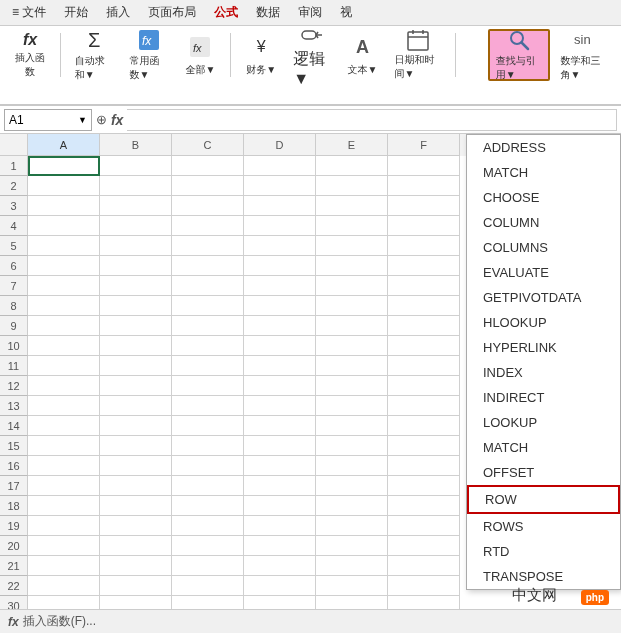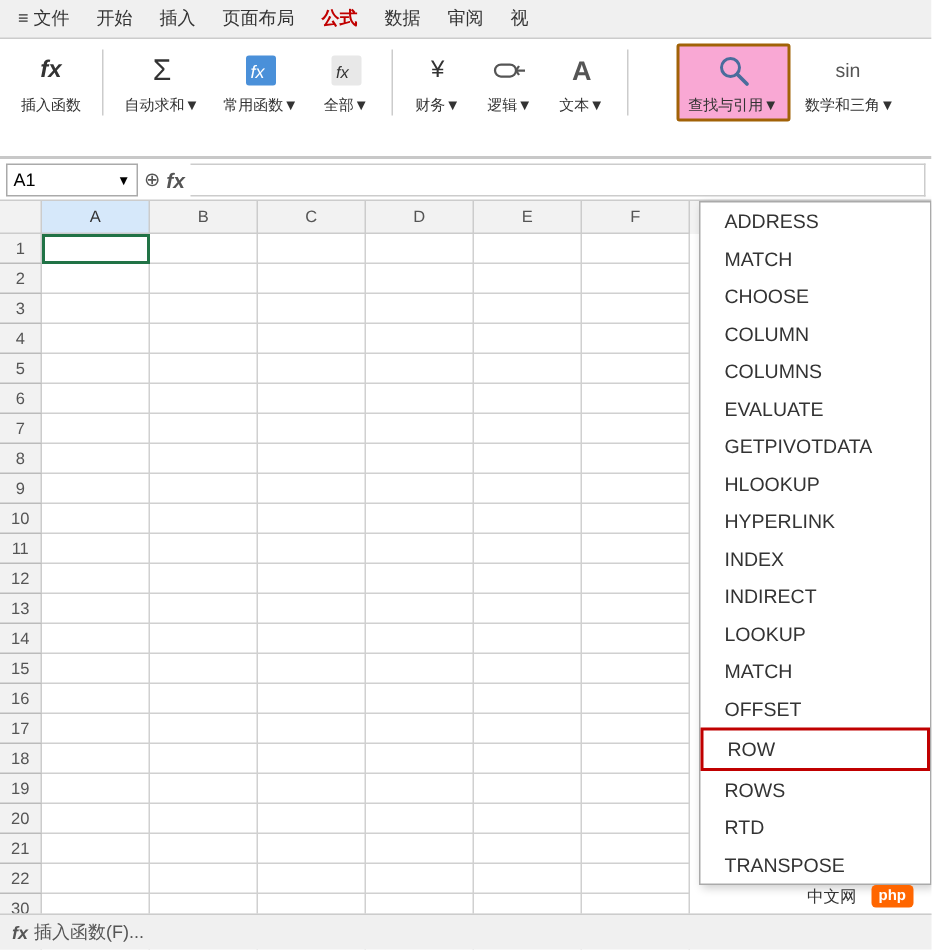--- a/index.html
+++ b/index.html
@@ -234,22 +234,22 @@
       color: white;
       font-size: 10px;
       font-weight: bold;
       padding: 2px 5px;
       border-radius: 3px;
       z-index: 300;
     }
     .zhongwen-label {
       position: absolute;
       bottom: 28px;
-      right: 50px;
-      font-size: 11px;
+      right: 64px;
+      font-size: 15px;
       color: #333;
       z-index: 300;
     }
   </style>
 </head>
 <body>
 
 <div class="menu-bar">
   <span class="menu-item">≡ 文件</span>
   <span class="menu-item">开始</span>
@@ -303,28 +303,39 @@
 
     <div class="ribbon-btn">
       <div class="icon-box">
         <svg width="24" height="24" viewBox="0 0 24 24">
             <rect x="2" y="8" width="14" height="8" fill="none" stroke="#555" stroke-width="1.5" rx="4"></rect>
             <line x1="16" y1="12" x2="22" y2="12" stroke="#555" stroke-width="1.5"></line>
             <line x1="16" y1="12" x2="18" y2="9" stroke="#555" stroke-width="1.5"></line>
             <line x1="16" y1="12" x2="18" y2="15" stroke="#555" stroke-width="1.5"></line>
           </svg>
       </div>
-      <span style="font-size:10px;">逻辑▼</span>
+      <span style="font-size:16px;">逻辑▼</span>
     </div>
 
     <div class="ribbon-btn">
       <div class="icon-box" style="font-size:18px;font-weight:bold;color:#555;">A</div>
       <span style="font-size:10px;">文本▼</span>
     </div>
 
+    <div class="ribbon-btn">
+      <div class="icon-box">
+        <svg width="22" height="22" viewBox="0 0 22 22">
+            <rect x="1" y="3" width="20" height="18" fill="none" stroke="#555" stroke-width="1.5" rx="1"></rect>
+            <line x1="6" y1="1" x2="6" y2="5" stroke="#555" stroke-width="1.5"></line>
+            <line x1="16" y1="1" x2="16" y2="5" stroke="#555" stroke-width="1.5"></line>
+            <line x1="1" y1="8" x2="21" y2="8" stroke="#555" stroke-width="1.5"></line>
+          </svg>
+      </div>
+      <span style="font-size:10px;">日期和时间▼</span>
+    </div>
     <div class="ribbon-separator"></div>
 
     <div class="ribbon-btn active-tab-btn" style="background:#f9a8d4;border:2px solid #a16207;margin-left:24px;">
       <div class="icon-box">
         <svg width="24" height="24" viewBox="0 0 24 24">
             <circle cx="10" cy="10" r="6" fill="none" stroke="#4a6d9c" stroke-width="2"></circle>
             <line x1="14.5" y1="14.5" x2="21" y2="21" stroke="#4a6d9c" stroke-width="2.5" stroke-linecap="round"></line>
           </svg>
       </div>
       <span style="font-size:10px;">查找与引用▼</span>

